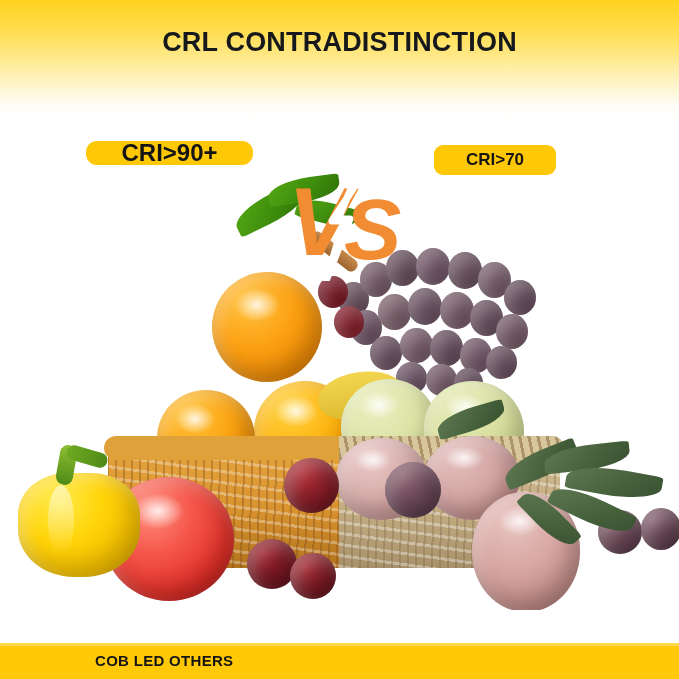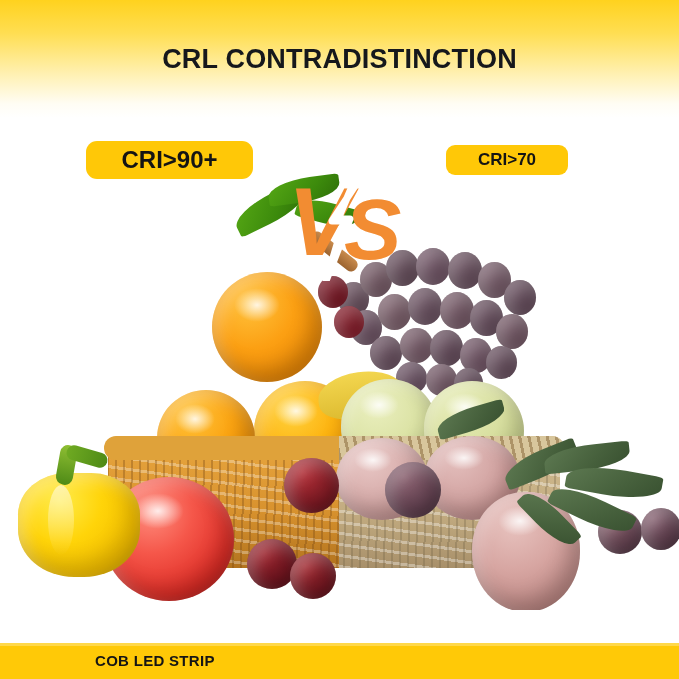--- a/index.html
+++ b/index.html
@@ -23,21 +23,21 @@
     position: absolute;
     left: 0; top: 0;
     width: 679px;
     height: 118px;
     background: linear-gradient(to bottom, #FFD21E 0%, #FFDE52 28%, #FFF0B0 62%, #FFFDF4 88%, #FFFFFF 100%);
   }
 
   
   .title {
     position: absolute;
-    left: 0; top: 44px;
+    left: 0; top: 27px;
     width: 679px;
     text-align: center;
     font-size: 27px;
     font-weight: bold;
     letter-spacing: 0.2px;
     color: #16181c;
     white-space: nowrap;
   }
   .subtitle {
     position: absolute;
@@ -57,26 +57,26 @@
     align-items: center;
     justify-content: center;
     background: #FFC807;
     color: #141414;
     font-weight: bold;
     border-radius: 10px;
     white-space: nowrap;
   }
   .badge-left {
     left: 86px; top: 141px;
-    width: 167px; height: 38px;
+    width: 167px; height: 24px;
     font-size: 24px;
     border-radius: 11px;
   }
   .badge-right {
-    left: 446px; top: 145px;
+    left: 434px; top: 145px;
     width: 122px; height: 30px;
     font-size: 17px;
     border-radius: 9px;
   }
 
   
   .vs-wrap {
     position: absolute;
     left: 286px; top: 163px;
     width: 118px; height: 118px;
@@ -327,16 +327,16 @@
         <text x="58" y="96" font-family="Liberation Sans, sans-serif" font-size="86" font-weight="bold" font-style="italic" fill="#F28C32">S</text>
       </g>
       <g>
         <polygon points="76,0 52,56 64,56 40,118 58,58 46,58 84,0" fill="#FFFFFF" stroke="#FFFFFF" stroke-width="7" stroke-linejoin="round"></polygon>
       </g>
     </svg>
   </div>
 
   <div class="bottom-bar">
     <div class="bar-hi"></div>
-    <div class="bar-label bar-label-left">COB LED STRIP</div>
+    <div class="bar-label bar-label-left">COB LED OTHERS</div>
   </div>
 
 </div>
 
 </body></html>

